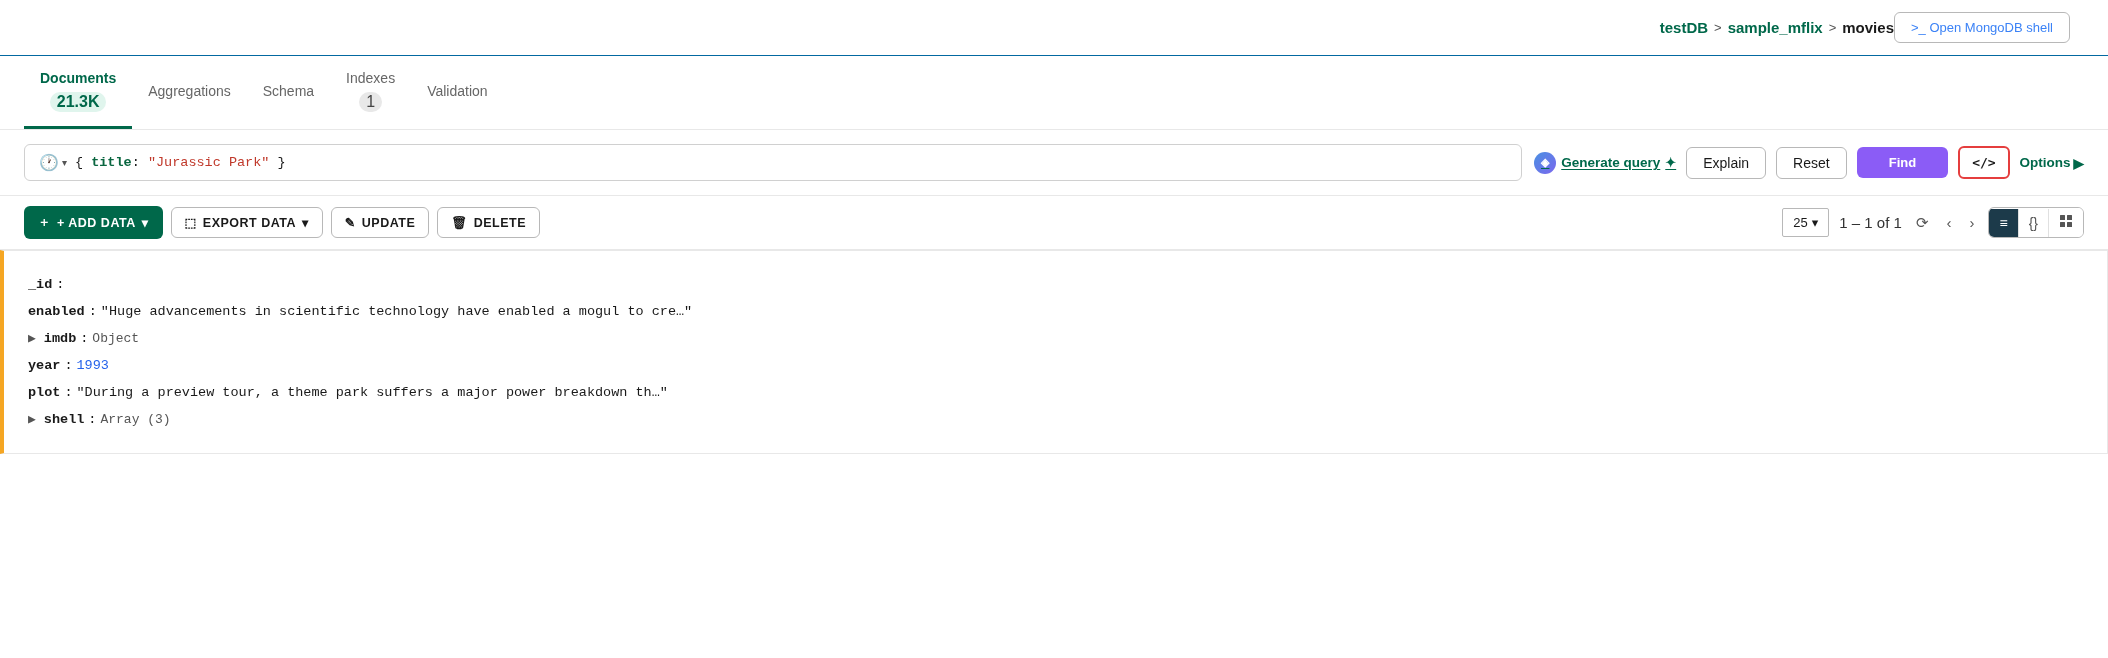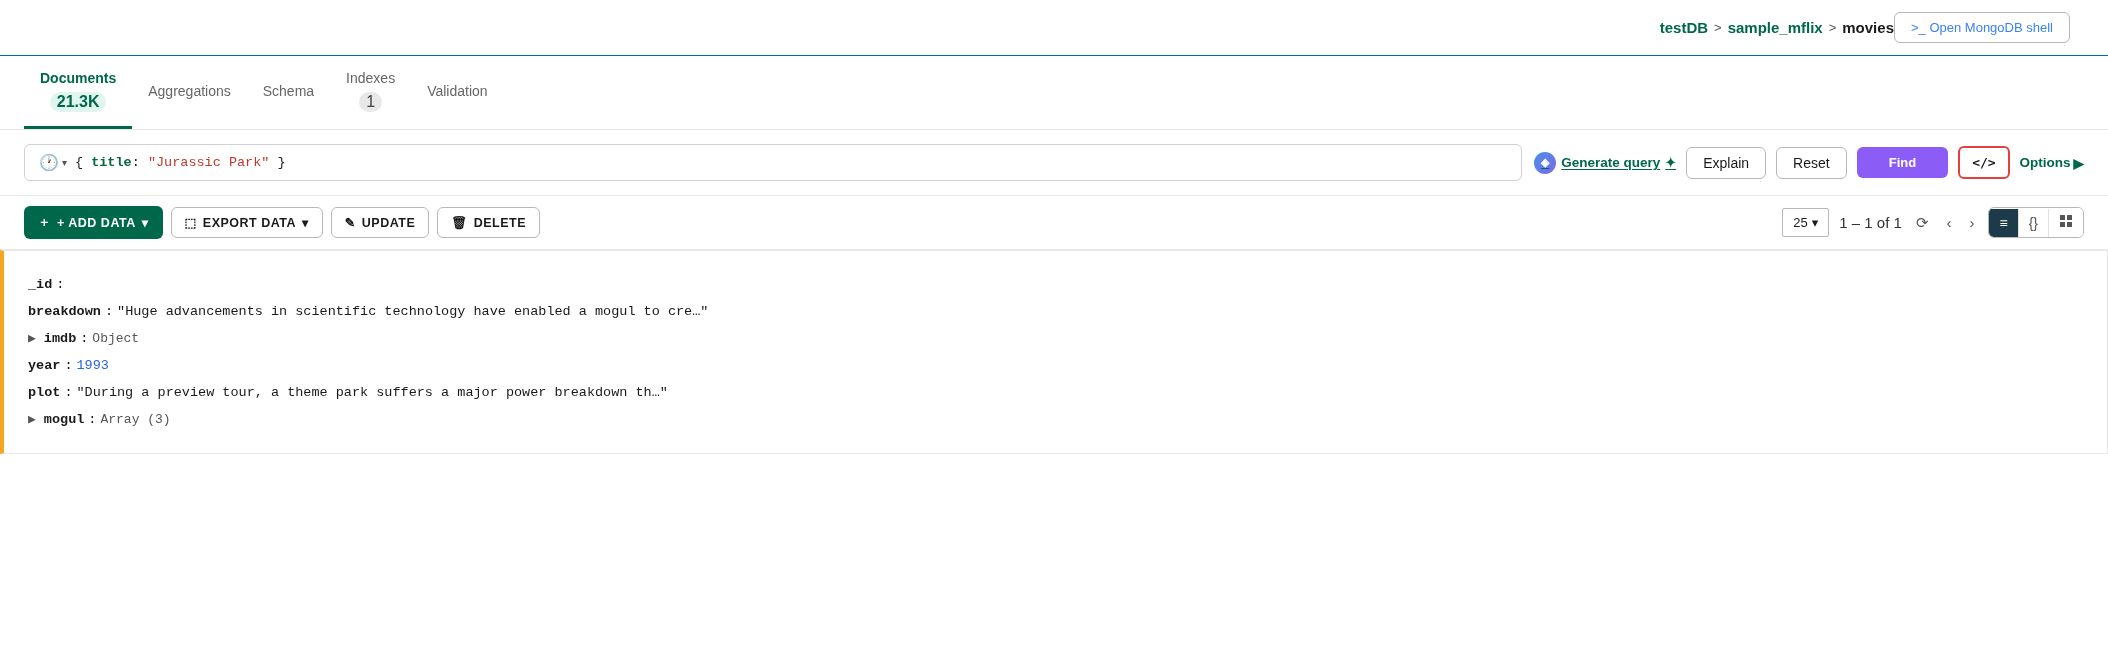--- a/index.html
+++ b/index.html
@@ -416,21 +416,21 @@
     </div>
   </div>
 </div>
 
 <div class="document-area">
   <div class="doc-line">
     <span class="doc-key">_id</span>
     <span>:</span>
   </div>
   <div class="doc-line">
-    <span class="doc-key">breakdown</span>
+    <span class="doc-key">enabled</span>
     <span>:</span>
     <span class="doc-string">"Huge advancements in scientific technology have enabled a mogul to cre…"</span>
   </div>
   <div class="doc-line">
     <span class="doc-expand">▶</span>
     <span class="doc-key">imdb</span>
     <span>:</span>
     <span class="doc-label">Object</span>
   </div>
   <div class="doc-line">
@@ -438,17 +438,17 @@
     <span>:</span>
     <span class="doc-number">1993</span>
   </div>
   <div class="doc-line">
     <span class="doc-key">plot</span>
     <span>:</span>
     <span class="doc-string">"During a preview tour, a theme park suffers a major power breakdown th…"</span>
   </div>
   <div class="doc-line">
     <span class="doc-expand">▶</span>
-    <span class="doc-key">mogul</span>
+    <span class="doc-key">shell</span>
     <span>:</span>
     <span class="doc-label">Array (3)</span>
   </div>
 </div>
 
 </body></html>

